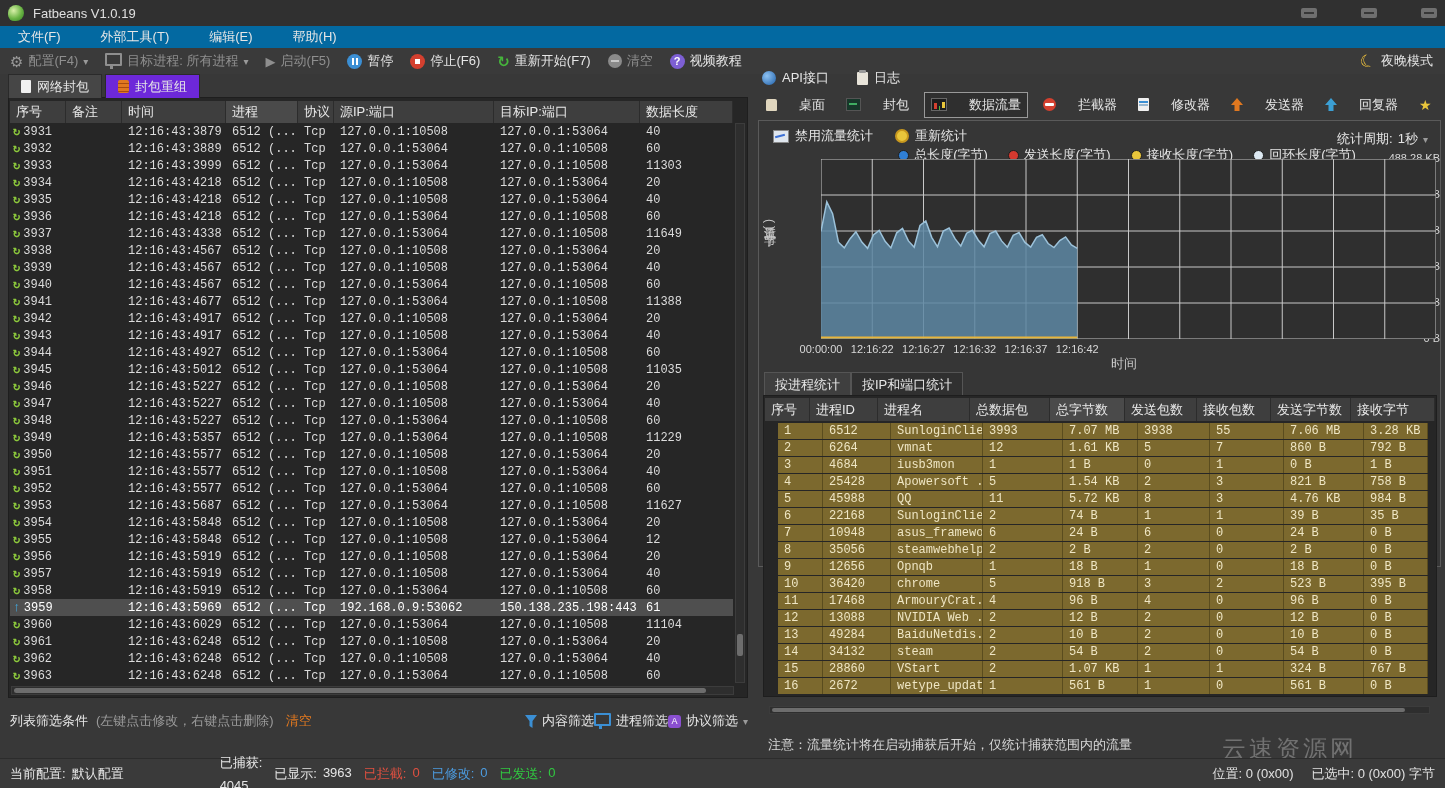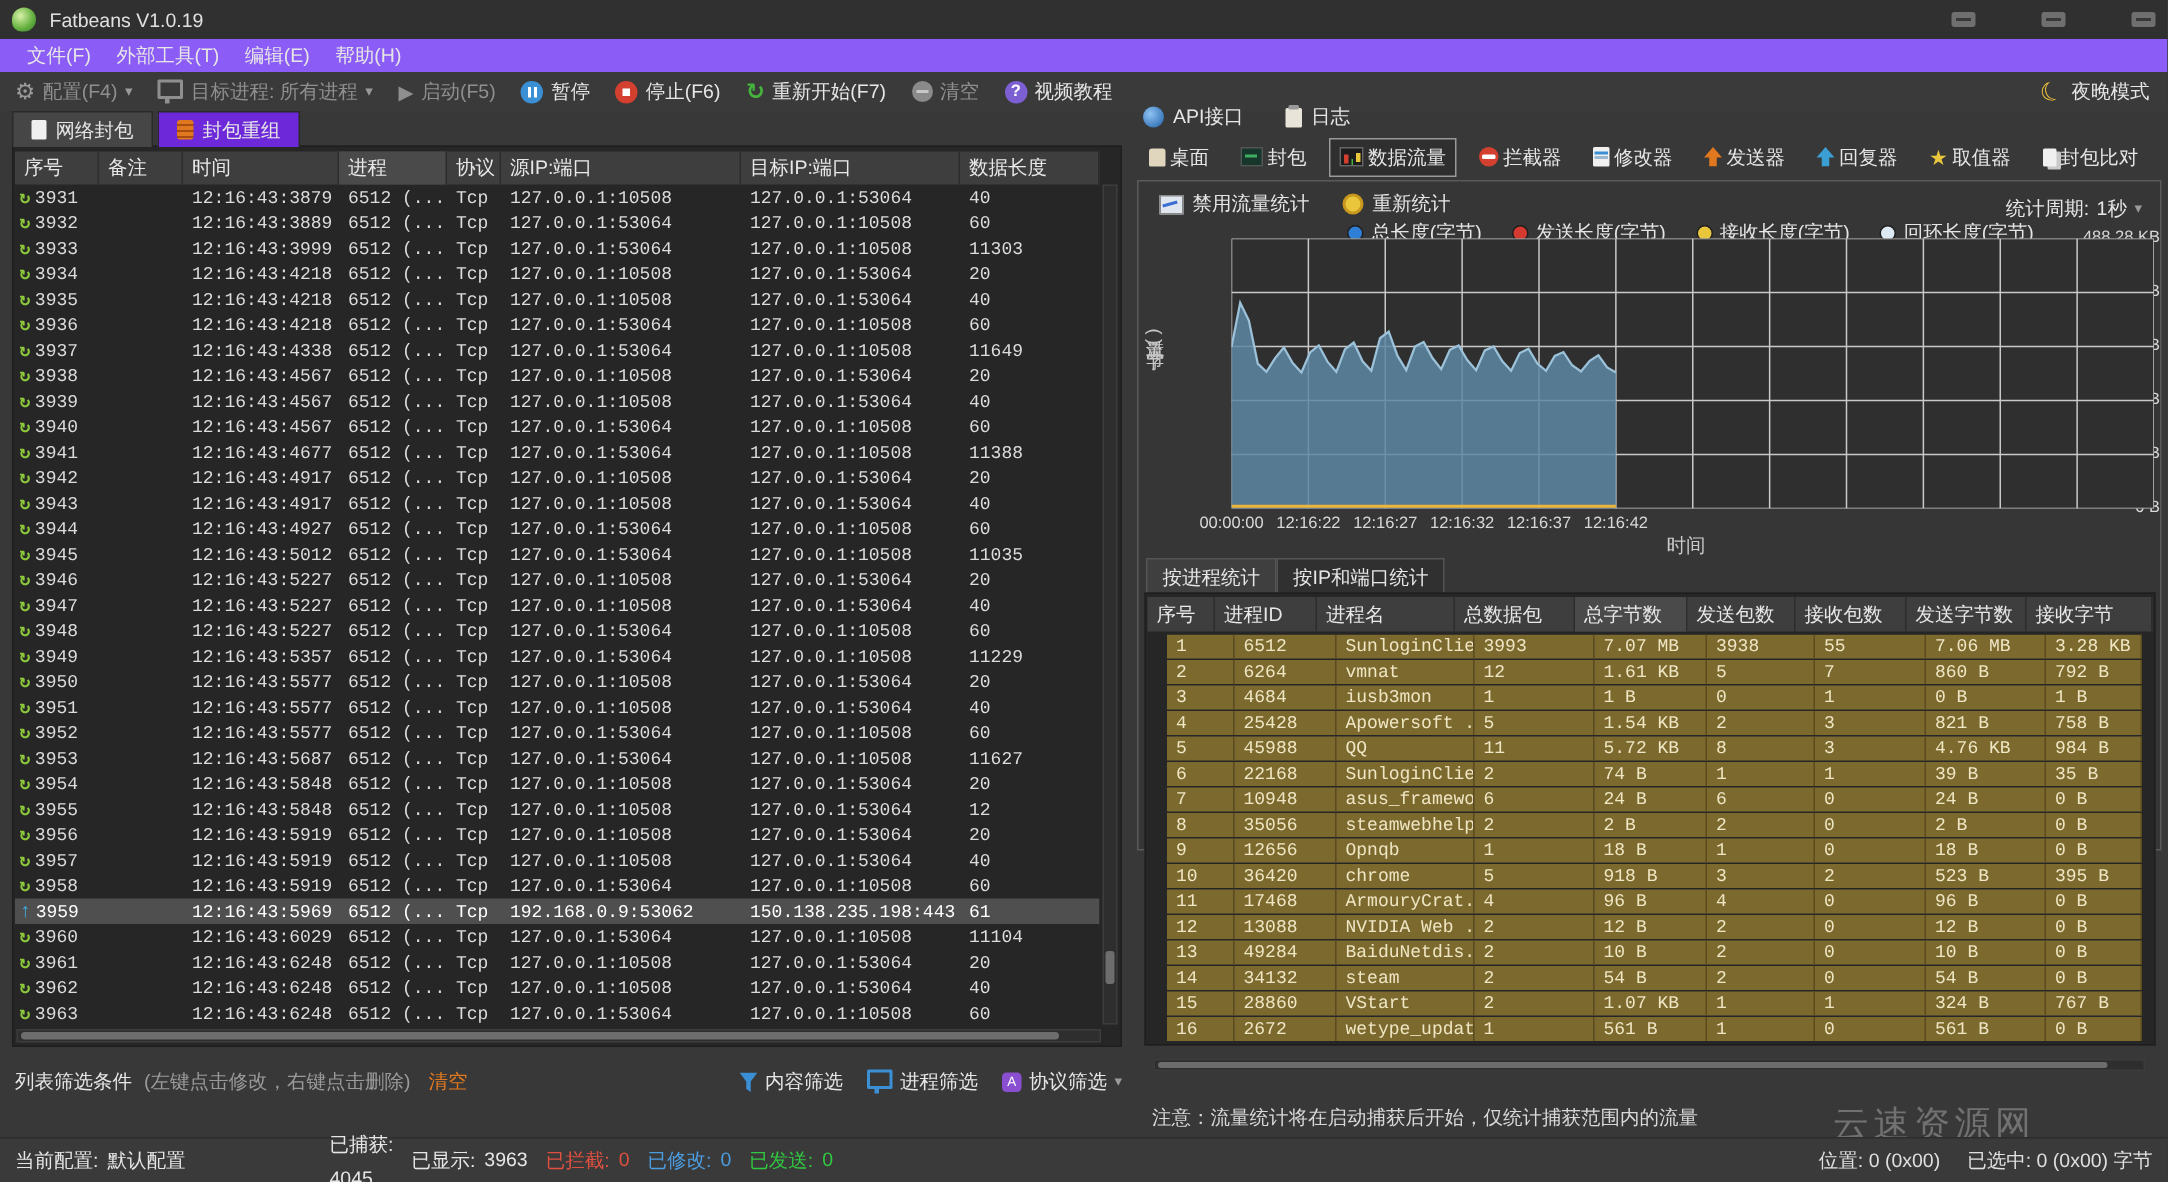--- a/index.html
+++ b/index.html
@@ -10,21 +10,21 @@
   }
   
   .titlebar{position:absolute;left:0;top:0;right:0;height:26px;background:#303030;display:flex;align-items:center;padding-left:8px;}
   .logo{width:16px;height:16px;margin-right:9px;border-radius:50% 50% 50% 40%;
     background:radial-gradient(circle at 35% 35%,#cfe89a,#5aa salesmen 60%,#3c8c2c);background:radial-gradient(circle at 35% 35%,#d8f0a8,#6ab444 55%,#2f7d22);}
   .title-text{color:#e0e0e0;}
   .win-btns{position:absolute;right:8px;top:8px;display:flex;gap:44px;}
   .win-btn{width:16px;height:10px;background:#6f6f6f;border-radius:2px;position:relative;}
   .win-btn::after{content:"";position:absolute;left:3px;right:3px;top:4px;height:2px;background:#383838;}
   
-  .menubar{position:absolute;left:0;top:26px;right:0;height:22px;background:#8b5cf6;display:flex;align-items:center;gap:17px;padding-left:18px;}
+  .menubar{position:absolute;left:0;top:26px;right:0;height:22px;background:#0369a1;display:flex;align-items:center;gap:40px;padding-left:18px;}
   
   .toolbar{position:absolute;left:0;top:48px;right:0;height:26px;background:#3a3a3a;display:flex;align-items:center;gap:17px;padding-left:10px;}
   .tool{display:flex;align-items:center;gap:5px;white-space:nowrap;}
   .tool.disabled{color:#8f8f8f;}
   .caret{color:#9a9a9a;font-size:10px;}
   .gear-icon{color:#9a9a9a;font-size:15px;line-height:1;}
   .monitor-icon{width:13px;height:9px;border:2px solid #8f8f8f;border-radius:1px;position:relative;margin-bottom:3px;}
   .monitor-icon::after{content:"";position:absolute;left:3px;bottom:-5px;width:3px;height:3px;background:#8f8f8f;}
   .monitor-icon.blue{border-color:#3b8fd4;}
   .monitor-icon.blue::after{background:#3b8fd4;}
@@ -59,32 +59,32 @@
   .loop-icon{color:#8cc83c;font-size:12px;font-weight:bold;line-height:1;}
   .up-icon{color:#42aae0;font-size:13px;font-weight:bold;line-height:1;}
   .vscroll{position:absolute;right:2px;top:25px;bottom:14px;width:10px;background:#2e2e2e;border:1px solid #3c3c3c;box-sizing:border-box;}
   .vthumb{position:absolute;left:1px;right:1px;bottom:26px;height:22px;background:#6d6d6d;border-radius:2px;}
   .hscroll{position:absolute;left:2px;width:723px;bottom:2px;height:9px;background:#2e2e2e;border:1px solid #3c3c3c;box-sizing:border-box;}
   .hthumb{position:absolute;left:2px;top:1px;bottom:1px;width:96%;background:#6d6d6d;border-radius:3px;}
   
   .filter-row{position:absolute;left:10px;top:710px;width:738px;height:22px;display:flex;align-items:center;gap:8px;}
   .filter-hint{color:#9a9a9a;}
   .filter-clear{color:#e07820;margin-left:4px;}
-  .filter-right{margin-left:auto;display:flex;align-items:center;gap:16px;text-align:center;}
+  .filter-right{margin-left:auto;display:flex;align-items:center;text-align:center;}
   .filter-item{display:flex;align-items:center;gap:5px;}
   .proto-icon{width:13px;height:13px;border-radius:3px;background:#8a4fd0;color:#fff;font-size:9px;display:flex;align-items:center;justify-content:center;}
   .proto-icon::after{content:"A";}
   
   .right-links{position:absolute;left:762px;top:67px;height:22px;display:flex;align-items:center;gap:28px;}
   .rlink{display:flex;align-items:center;gap:6px;}
   .api-icon{width:14px;height:14px;border-radius:50%;background:radial-gradient(circle at 35% 35%,#8ec2f2,#1e5fa8);}
   .log-icon{width:11px;height:13px;background:#e8e4da;border-radius:1px;position:relative;}
   .log-icon::after{content:"";position:absolute;left:2px;top:-2px;width:7px;height:3px;background:#9a9a9a;border-radius:1px;}
   .right-tabs{position:absolute;left:760px;top:91px;width:682px;height:27px;display:flex;align-items:center;gap:9px;}
-  .rtab{display:flex;align-items:center;gap:3px;padding:3px 6px;white-space:nowrap;}
+  .rtab{display:flex;align-items:center;gap:22px;padding:3px 6px;white-space:nowrap;}
   .rtab.active{border:1px solid #999;background:#2f2f2f;}
   .desktop-icon{width:11px;height:12px;background:#e0d6be;border-radius:2px 2px 1px 1px;}
   .packet-icon{width:13px;height:11px;background:#17372a;border:1px solid #555;position:relative;}
   .packet-icon::after{content:"";position:absolute;left:2px;top:4px;width:8px;height:2px;background:#3fae62;}
   .traffic-icon{width:14px;height:11px;background:#1d1d1d;border:1px solid #666;position:relative;}
   .traffic-icon::after{content:"";position:absolute;left:2px;bottom:1px;width:3px;height:6px;background:#d4402f;box-shadow:4px 2px 0 -1px #46b43c,8px -1px 0 0 #e9c63b;}
   .intercept-icon{width:13px;height:13px;border-radius:50%;background:#d4402f;position:relative;}
   .intercept-icon::after{content:"";position:absolute;left:2px;top:5px;width:9px;height:3px;background:#fff;border-radius:1px;}
   .modify-icon{width:11px;height:13px;background:#f0f0f0;border-radius:1px;position:relative;}
   .modify-icon::after{content:"";position:absolute;left:1px;top:3px;width:9px;height:2px;background:#3b8fd4;box-shadow:0 3px 0 0 #9ab8d0;}

